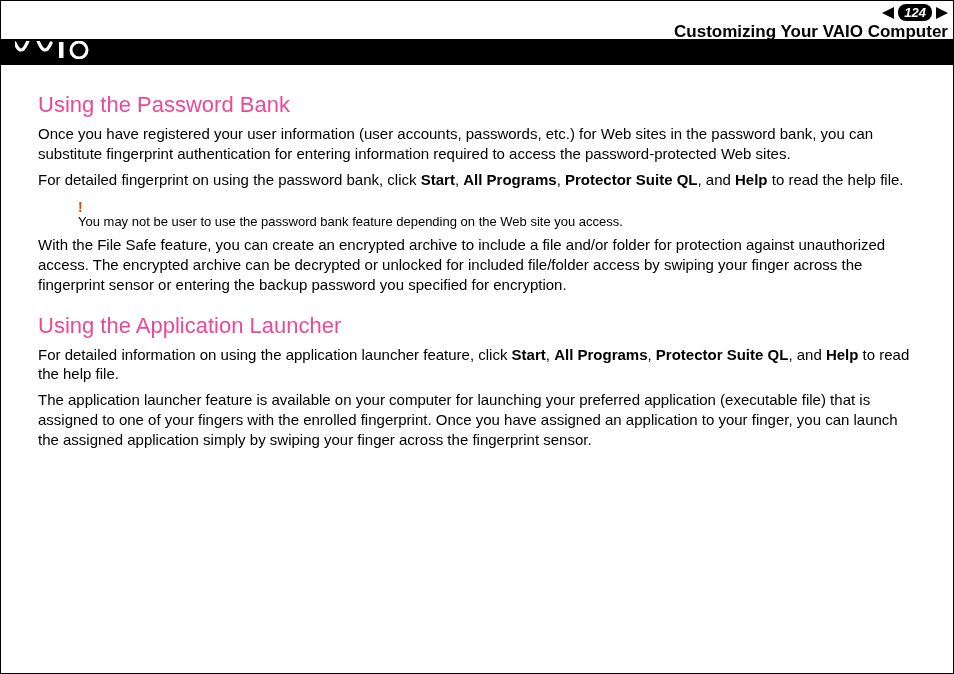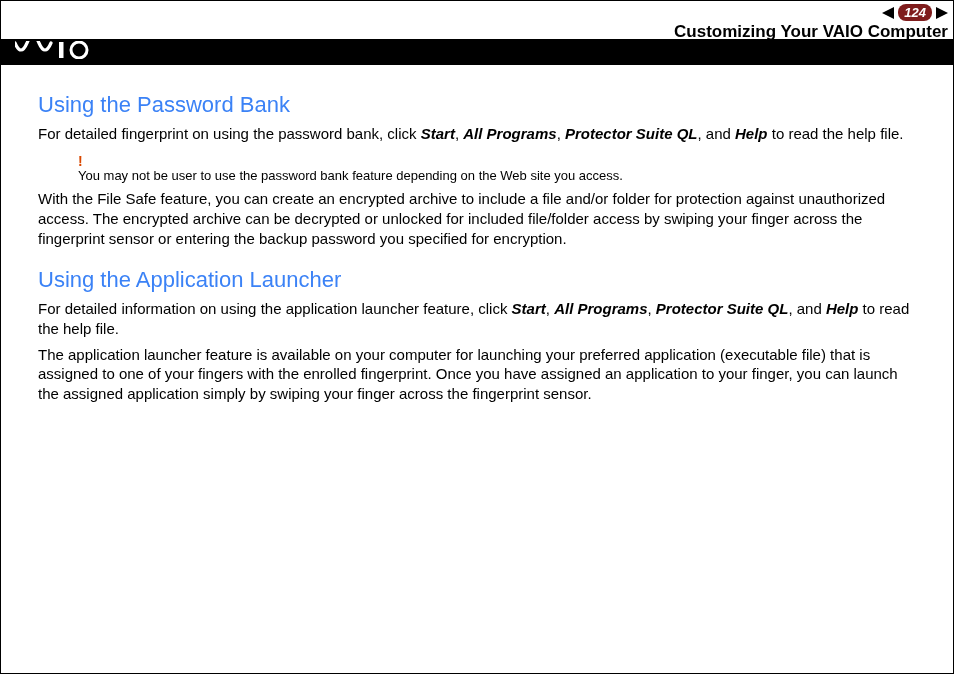--- a/index.html
+++ b/index.html
@@ -40,21 +40,21 @@
     border-top: 6px solid transparent;
     border-bottom: 6px solid transparent;
     border-right: 12px solid #000;
   }
   .nav-arrow-right {
     border-top: 6px solid transparent;
     border-bottom: 6px solid transparent;
     border-left: 12px solid #000;
   }
   .page-badge {
-    background: #7f1d1d;
+    background: #000000;
     color: #fff;
     font-style: italic;
     font-weight: bold;
     font-size: 13px;
     padding: 1px 6px;
     border-radius: 8px;
     display: inline-block;
     line-height: 15px;
   }
   .section-title {
@@ -79,21 +79,21 @@
     color: #fff;
     letter-spacing: 2px;
   }
   .content {
     position: absolute;
     top: 92px;
     left: 38px;
     right: 36px;
   }
   h2 {
-    color: #3b82f6;
+    color: #ec4899;
     font-weight: normal;
     font-size: 22px;
     margin-bottom: 6px;
     margin-top: 18px;
   }
   h2:first-child { margin-top: 0; }
   p {
     font-size: 15px;
     line-height: 1.33;
     margin-bottom: 6px;
@@ -104,21 +104,21 @@
   .note-bang {
     color: #d94800;
     font-weight: bold;
     font-size: 14px;
     line-height: 1;
   }
   .note-text {
     font-size: 13px;
     line-height: 1.3;
   }
-  b { font-weight: bold; font-style: italic; }
+  b { font-weight: bold; }
 </style>
 </head>
 <body>
 
 <div class="page-border"></div>
 
 <div class="topbar-row">
   <span class="nav-arrow-left"></span>
   <span class="page-badge">124</span>
   <span class="nav-arrow-right"></span>
@@ -132,20 +132,21 @@
       <path d="M0 2 Q6 16 12 2 Q18 -12 24 2 Q30 16 36 2" stroke="#fff" stroke-width="3.2" fill="none" stroke-linecap="round"></path>
       <rect x="44" y="1" width="4.5" height="16" fill="#fff"></rect>
       <circle cx="64" cy="9" r="8" stroke="#fff" stroke-width="3" fill="none"></circle>
     </svg>
   </span>
 </div>
 
 <div class="content">
 
   <h2>Using the Password Bank</h2>
+  <p>Once you have registered your user information (user accounts, passwords, etc.) for Web sites in the password bank, you can substitute fingerprint authentication for entering information required to access the password-protected Web sites.</p>
   <p>
     <span>For detailed fingerprint on using the password bank, click </span><b>Start</b><span>, </span><b>All Programs</b><span>, </span><b>Protector Suite QL</b><span>, and </span><b>Help</b><span> to read the help file.</span>
   </p>
   <div class="note-block">
     <div class="note-bang">!</div>
     <div class="note-text">You may not be user to use the password bank feature depending on the Web site you access.</div>
   </div>
 
   <p>With the File Safe feature, you can create an encrypted archive to include a file and/or folder for protection against unauthorized access. The encrypted archive can be decrypted or unlocked for included file/folder access by swiping your finger across the fingerprint sensor or entering the backup password you specified for encryption.</p>
 

